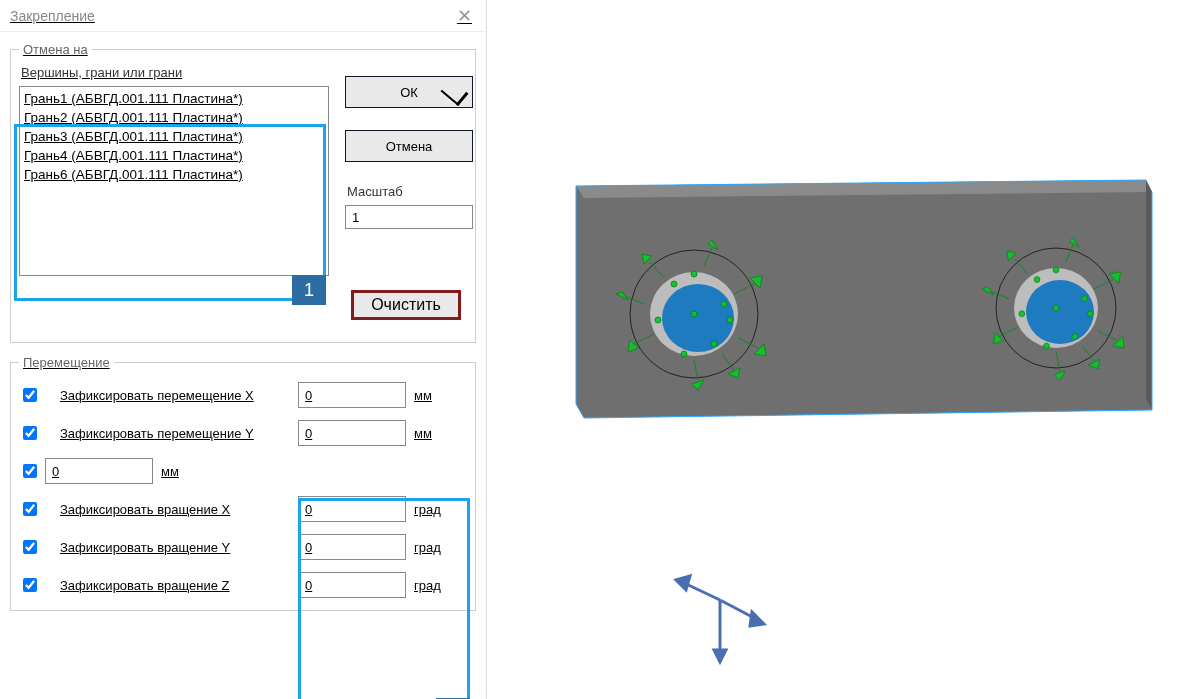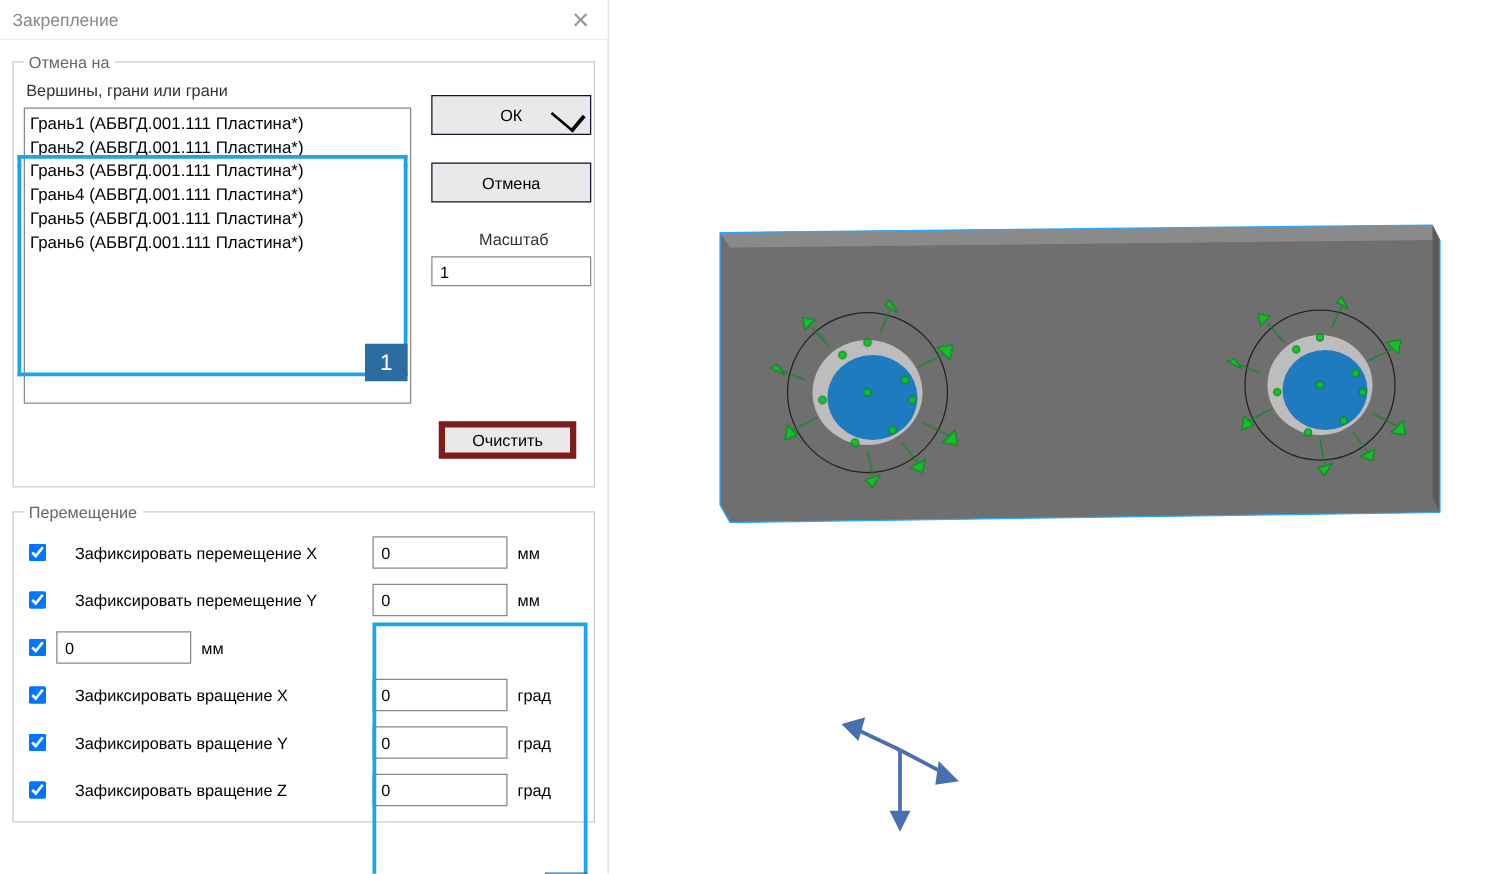--- a/index.html
+++ b/index.html
@@ -14,20 +14,21 @@
     overflow: hidden;
   }
   .dialog {
     position: absolute;
     left: 0; top: 0;
     width: 487px;
     height: 699px;
     border-right: 1px solid #ddd;
     background: #f0f0f0;
     background: #fff;
+    text-decoration: underline;
   }
   .titlebar {
     height: 32px;
     display: flex;
     align-items: center;
     padding: 0 8px 0 10px;
     color: #888;
     font-size: 14px;
     border-bottom: 1px solid #eee;
     background: #fff;
@@ -46,21 +47,21 @@
     position: relative;
   }
   legend { color: #666; font-size: 13px; padding: 0 4px; }
   .subtitle { color: #333; margin: 2px 0 6px 2px; }
   .listbox-wrap {
     position: relative;
     margin: 4px 0 54px 0;
   }
   .listbox {
     width: 310px;
-    height: 237px;
+    height: 190px;
     border: 1px solid #888;
     background: #fff;
     padding: 2px 4px;
     font-size: 13.5px;
     line-height: 19px;
     color: #000;
     overflow: hidden;
   }
   .hl-box {
     position: absolute;
@@ -100,35 +101,35 @@
   .btn.ok::after{
     content:"";
     position:absolute;
     right:6px; top:4px;
     width:20px; height:20px;
     border-left:3px solid #000;
     border-bottom:3px solid #000;
     transform: rotate(-50deg) scaleX(0.7);
     transform-origin: center;
   }
-  .scale-label { color:#333; margin: 4px 0 6px 2px; font-size:13px;text-align:center;}
+  .scale-label { color:#333; margin: 4px 0 6px 2px; font-size:13px;}
   .scale-input {
     width: 128px;
     height: 24px;
     border: 1px solid #888;
     background: #fff;
     padding: 2px 6px;
     font-size: 13px;
   }
   .clear-btn-row { text-align: right; padding-right: 6px; margin-top: -40px; margin-bottom:10px;}
   .clear-btn {
     width: 110px; height: 30px;
     background: #e9e9e9;
-    border: 5px solid #7f1d1d;
-    font-size: 13px;
+    border: 3px solid #7f1d1d;
+    font-size: 16px;
   }
   .move-fieldset { padding-bottom: 6px; }
   .move-row {
     display: flex;
     align-items: center;
     height: 38px;
   }
   .move-row input[type=checkbox]{
     width: 14px; height: 14px;
     margin: 0 8px 0 4px;
@@ -186,21 +187,20 @@
   <div class="content">
     <fieldset>
       <legend>Отмена на</legend>
       <div class="subtitle">Вершины, грани или грани</div>
       <div class="listbox-wrap">
         <div class="listbox">
           <div>Грань1 (АБВГД.001.111 Пластина*)</div>
           <div>Грань2 (АБВГД.001.111 Пластина*)</div>
           <div>Грань3 (АБВГД.001.111 Пластина*)</div>
           <div>Грань4 (АБВГД.001.111 Пластина*)</div>
-          <div>Грань5 (АБВГД.001.111 Пластина*)</div>
           <div>Грань6 (АБВГД.001.111 Пластина*)</div>
         </div>
       </div>
       <div class="clear-btn-row">
         <button class="clear-btn">Очистить</button>
       </div>
     </fieldset>
 
     <fieldset class="move-fieldset">
       <legend>Перемещение</legend>

